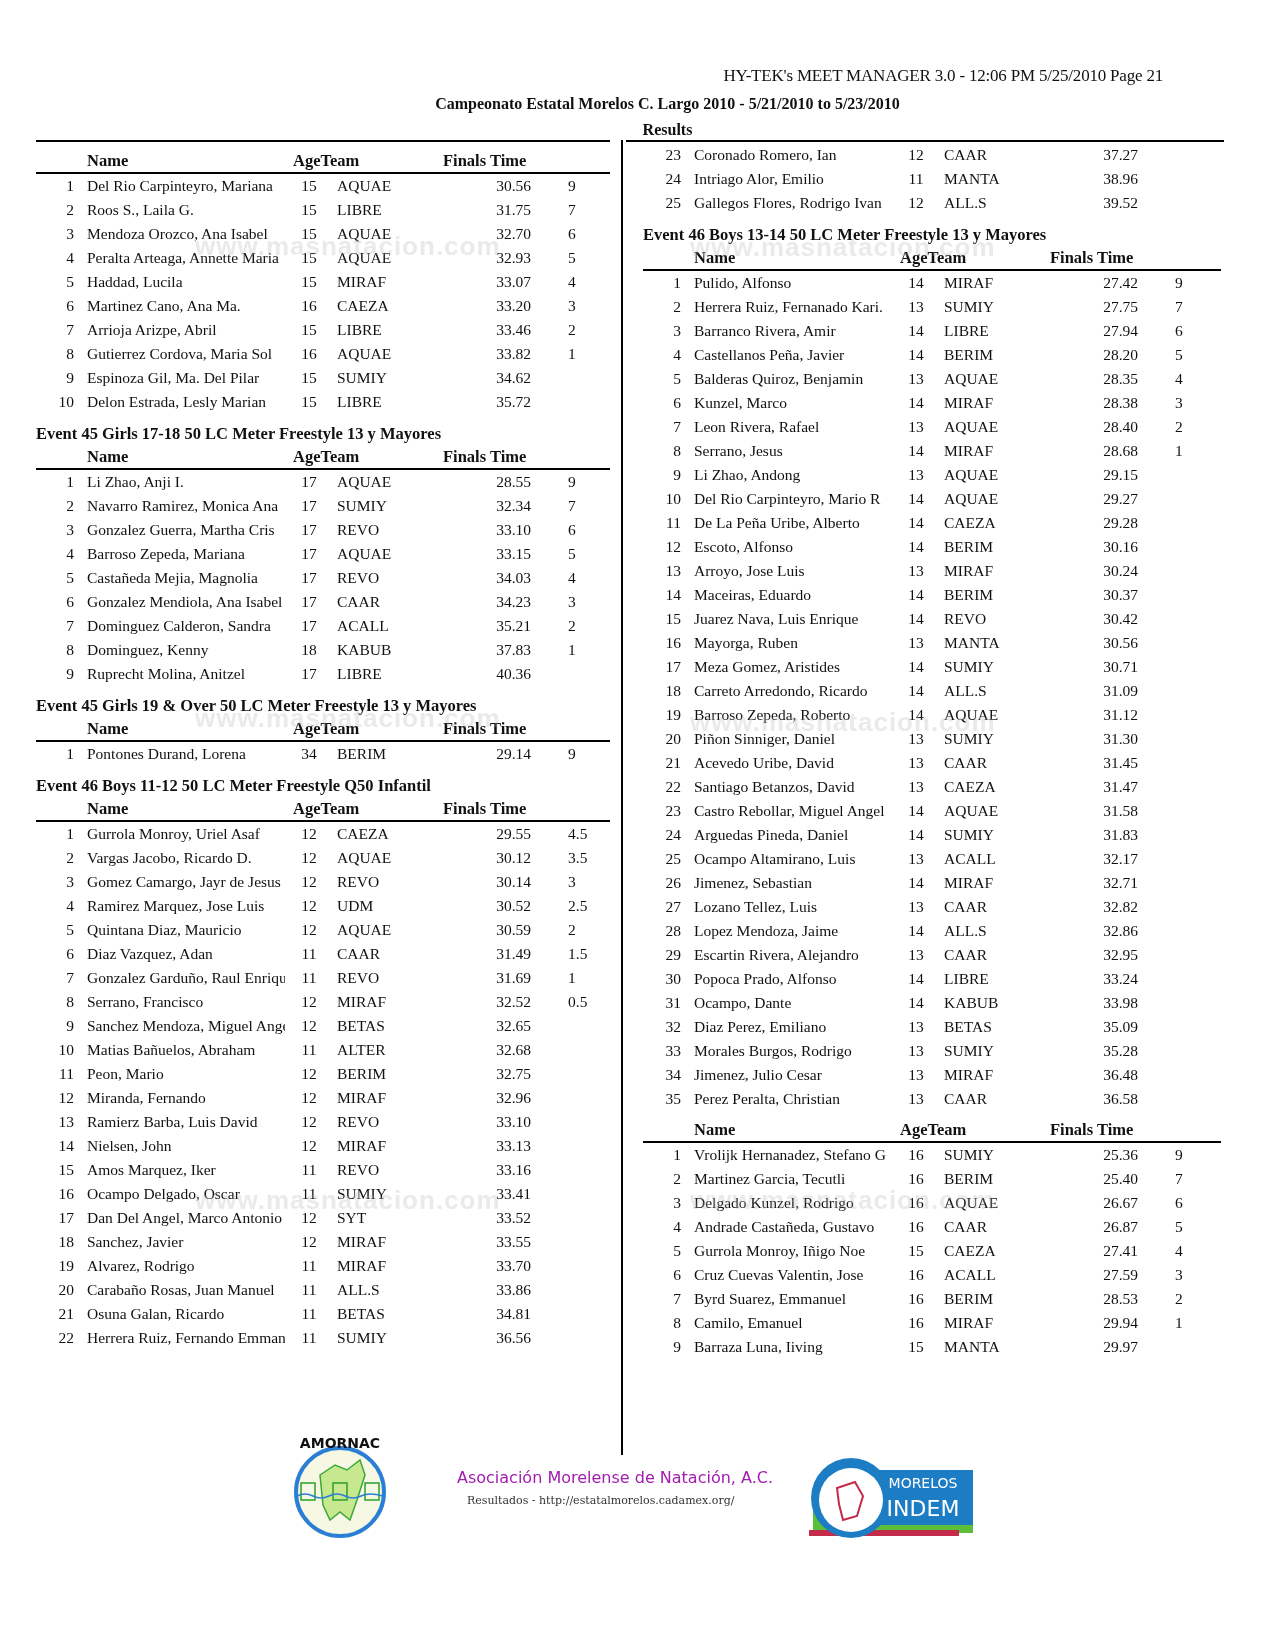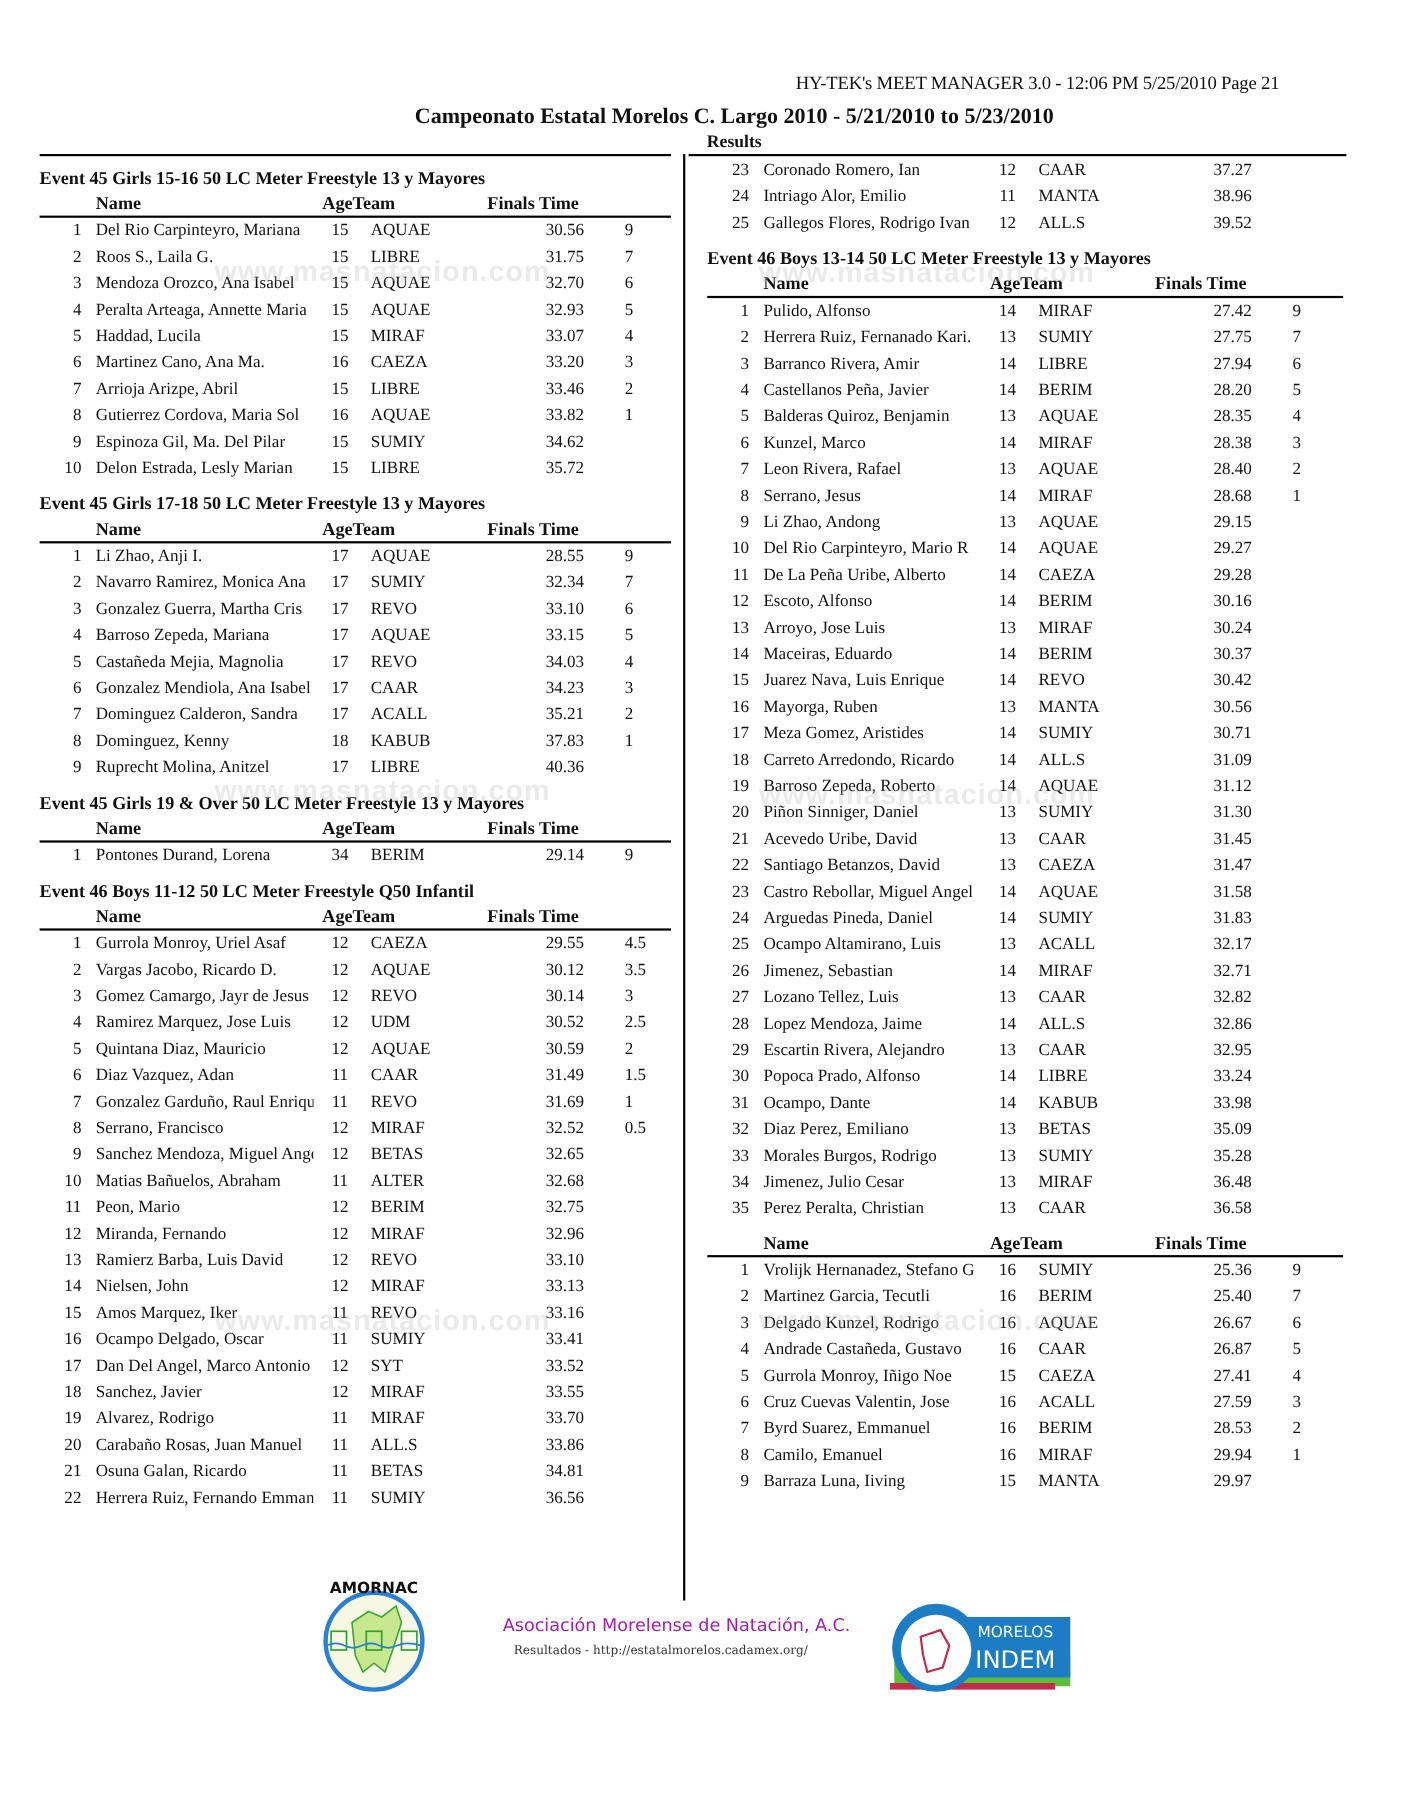--- a/index.html
+++ b/index.html
@@ -1,21 +1,21 @@
 <!DOCTYPE html>
 <html><head>
 <meta charset="utf-8">
 <style>
   html, body { margin: 0; padding: 0; background: #ffffff; }
   body {
     width: 1275px; height: 1650px; position: relative; overflow: hidden;
     font-family: "Liberation Serif", "DejaVu Serif", serif; color: #111;
   }
   .hdr-top { position: absolute; top: 66px; right: 112px; font-size: 17px; letter-spacing: -0.2px; }
-  .hdr-title { position: absolute; top: 95px; left: 0; width: 1275px; text-align: center; font-size: 20px; font-weight: bold; padding-left: 0; }
+  .hdr-title { position: absolute; top: 95px; left: 0; width: 1275px; text-align: center; font-size: 16px; font-weight: bold; padding-left: 0; }
   .hdr-title span { position: relative; left: 30px; }
   .hdr-results { position: absolute; top: 121px; left: 0; width: 1275px; text-align: center; font-size: 16px; font-weight: bold; }
   .hdr-results span { position: relative; left: 30px; }
   .top-rule-left { position: absolute; top: 140px; left: 36px; width: 574px; border-top: 2px solid #000; }
   .top-rule-right { position: absolute; top: 140px; left: 626px; width: 598px; border-top: 2px solid #000; }
   .divider { position: absolute; top: 140px; left: 621px; width: 2px; height: 1315px; background: #000; }
 
   .col { position: absolute; }
   .col-left { left: 36px; top: 150px; width: 574px; }
   .col-right { left: 643px; top: 143px; width: 578px; }
@@ -50,21 +50,20 @@
 
 <div class="hdr-top">HY-TEK's MEET MANAGER 3.0 - 12:06 PM  5/25/2010  Page 21</div>
 <div class="hdr-title"><span>Campeonato Estatal Morelos C. Largo 2010 - 5/21/2010 to 5/23/2010</span></div>
 <div class="hdr-results"><span>Results</span></div>
 <div class="top-rule-left"></div>
 <div class="top-rule-right"></div>
 <div class="divider"></div>
 
 <div class="col col-left" id="left-col">
     <div class="event">
-      <div class="event-title">Event 45  Girls 15-16 50 LC Meter Freestyle 13 y Mayores</div>
       <div class="colhead">
         <span class="h-name">Name</span>
         <span class="h-age">AgeTeam</span>
         <span class="h-time">Finals Time</span>
       </div>
       <div class="row">
         <span class="c-place">1</span>
         <span class="c-name">Del Rio Carpinteyro, Mariana</span>
         <span class="c-age">15</span>
         <span class="c-team">AQUAE</span>

